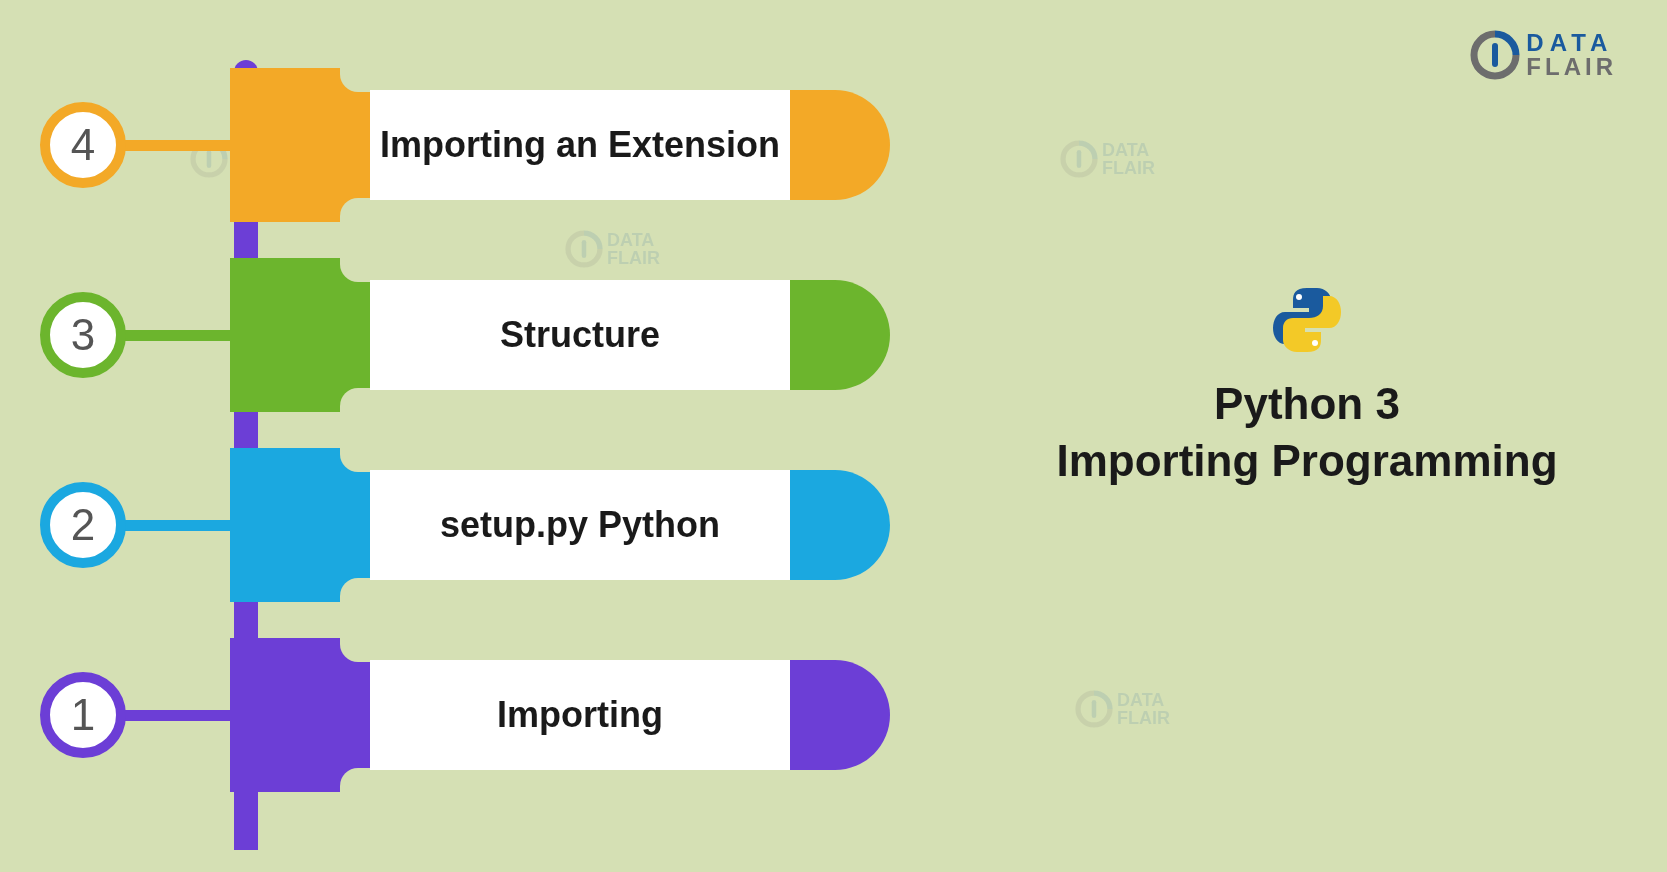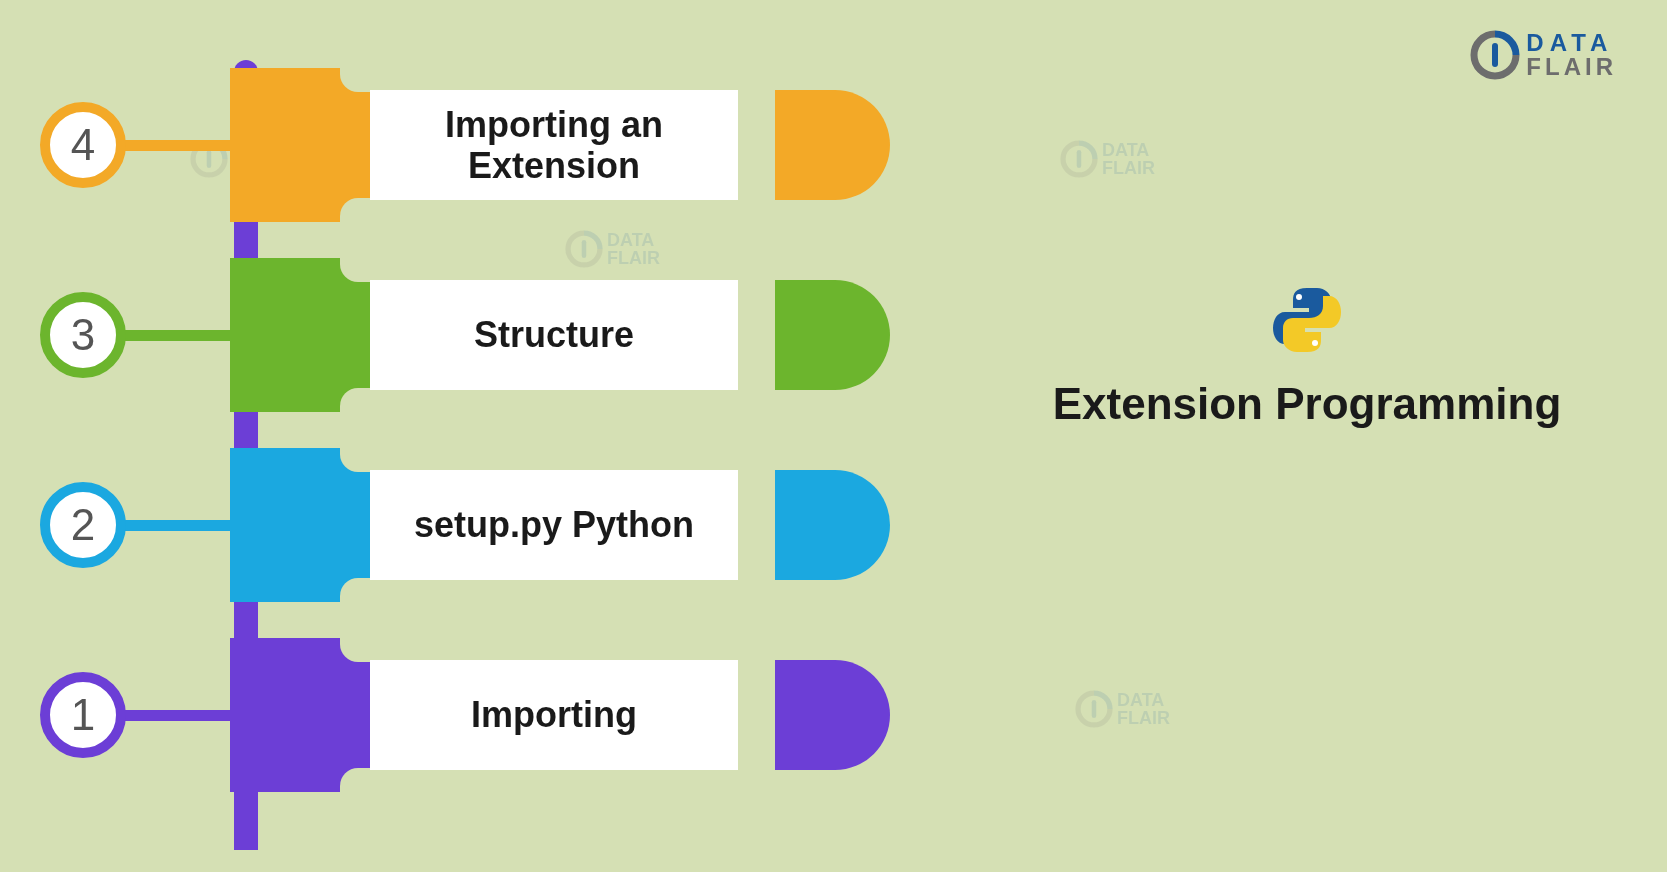--- a/index.html
+++ b/index.html
@@ -125,21 +125,21 @@
   right: 0;
   top: 22px;
   width: 115px;
   height: 110px;
   border-radius: 0 60px 60px 0;
 }
 .step-label {
   position: absolute;
   left: 140px;
   top: 22px;
-  width: 368px;
+  width: 420px;
   height: 110px;
   background: #fff;
   display: flex;
   align-items: center;
   justify-content: center;
   font-size: 36px;
   font-weight: bold;
   color: #1a1a1a;
   text-align: center;
   line-height: 1.15;
@@ -252,21 +252,22 @@
 <div class="title-block">
   <div class="python-icon">
     <svg viewBox="0 0 80 80" width="80" height="80">
       <path d="M40 8 C28 8 26 14 26 20 L26 28 L42 28 L42 32 L18 32 C10 32 6 40 6 48 C6 56 10 64 18 64 L24 64 L24 54 C24 46 30 42 38 42 L54 42 C60 42 64 38 64 32 L64 20 C64 14 58 8 50 8 Z" fill="#1a5a9e"></path>
       <path d="M40 72 C52 72 54 66 54 60 L54 52 L38 52 L38 48 L62 48 C70 48 74 40 74 32 C74 24 70 16 62 16 L56 16 L56 26 C56 34 50 38 42 38 L26 38 C20 38 16 42 16 48 L16 60 C16 66 22 72 30 72 Z" fill="#f3c927"></path>
       <circle cx="32" cy="17" r="3" fill="#fff"></circle>
       <circle cx="48" cy="63" r="3" fill="#fff"></circle>
     </svg>
   </div>
   <div class="title-text">
-    <div>Extension Programming</div>
+    <div>Python 3</div>
+    <div>Importing Programming</div>
   </div>
 </div>
 
 <div class="spine"></div>
 
 <div class="step step-1">
   <div class="step-flag">
     <div class="step-flag-base bg-orange"></div>
     <div class="step-notch-top"></div>
     <div class="step-notch-bot"></div>

